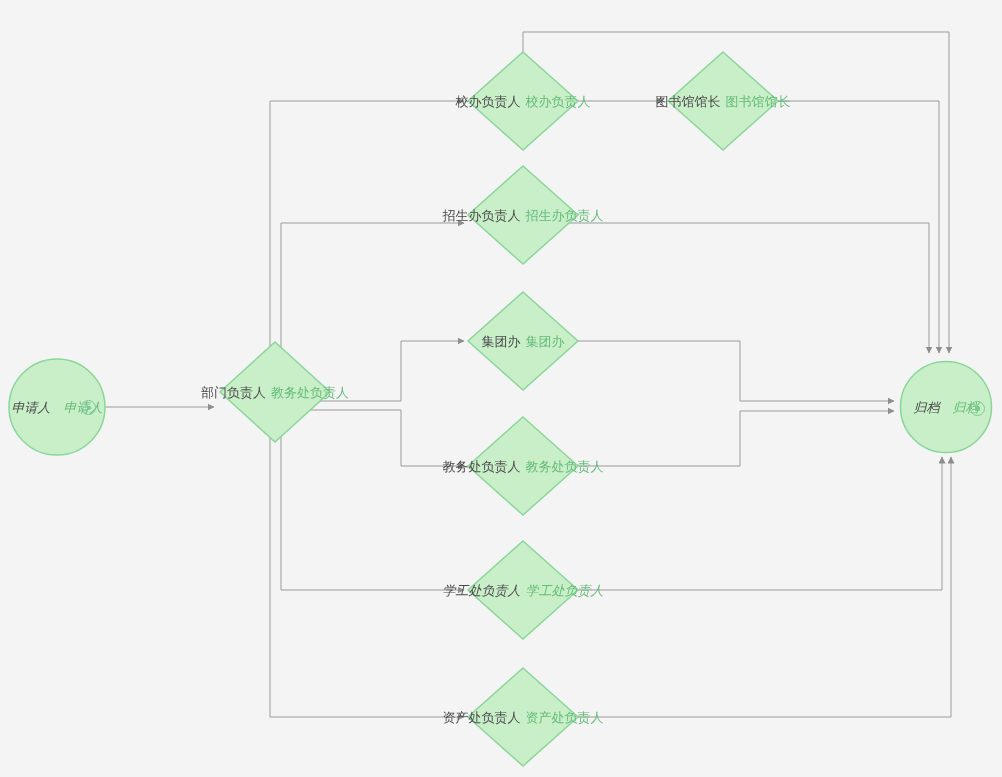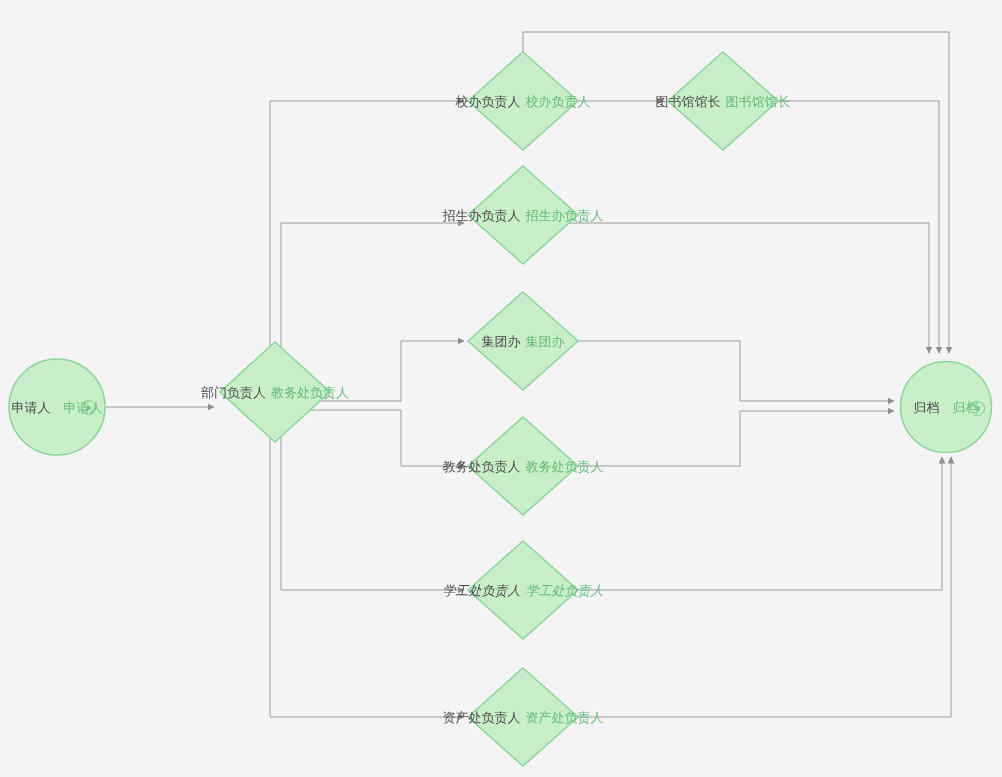--- a/index.html
+++ b/index.html
@@ -16,21 +16,21 @@
   .edges{position:absolute;left:0;top:0;}
   .node{position:absolute;}
   .node .shape{position:absolute;left:0;top:0;display:block;}
   .labels{
     position:absolute;inset:0;
     display:flex;flex-direction:row;
     align-items:center;justify-content:center;
     text-align:center;pointer-events:none;
   }
   .diamond .labels{gap:5px;}
-  .circle .labels{gap:13px;}
+  .circle .labels{gap:13px;font-style:italic;}
   .label-primary{
     font-size:13px;color:#4a4a4a;line-height:1;white-space:nowrap;
   }
   .label-secondary{
     font-size:13px;color:#64bb78;line-height:1;white-space:nowrap;
   }
   .node-icon{
     position:absolute;
     width:13px;height:13px;
     border:1.5px solid #7cc98e;

